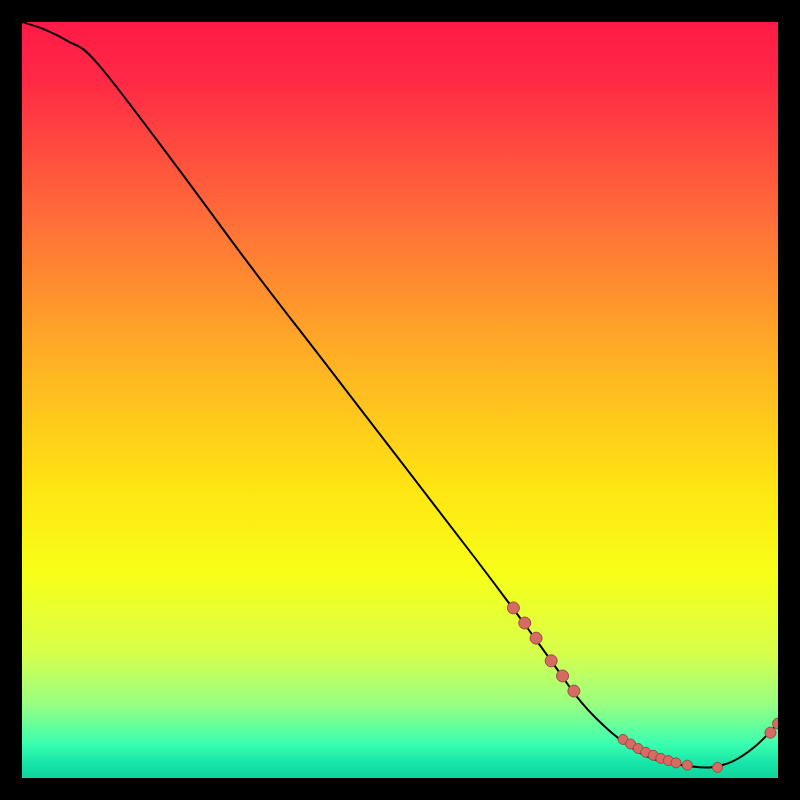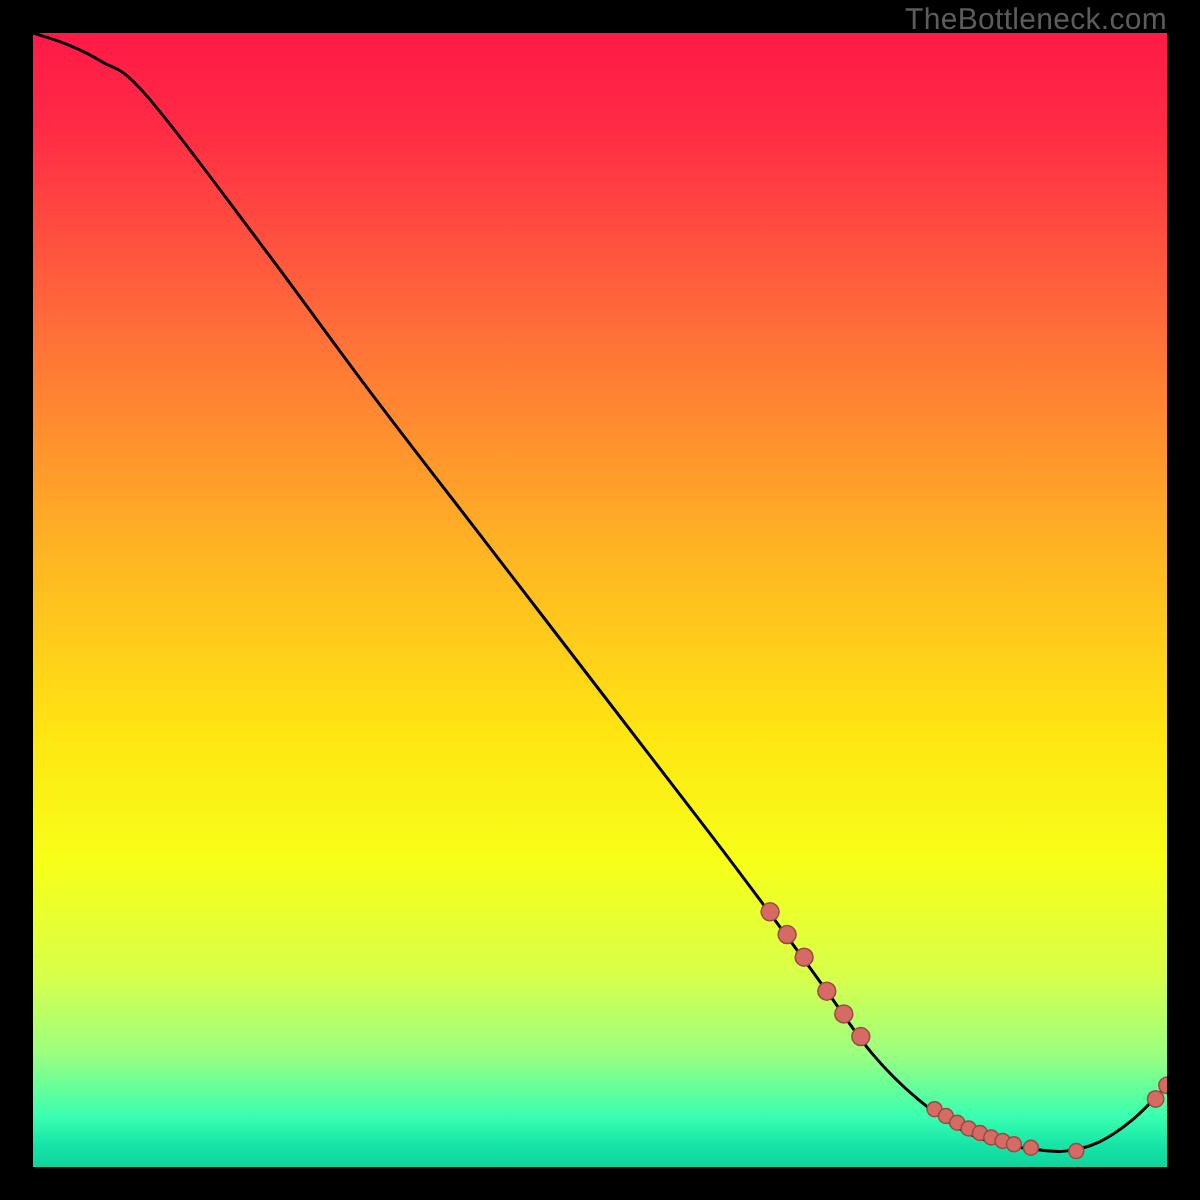--- a/index.html
+++ b/index.html
@@ -70,14 +70,13 @@
         <circle cx="631.26" cy="733.32" r="5" fill="#d66b63" stroke="#9a4b44" stroke-width="1"></circle>
         <circle cx="638.8199999999999" cy="736.344" r="5" fill="#d66b63" stroke="#9a4b44" stroke-width="1"></circle>
         <circle cx="646.38" cy="738.612" r="5" fill="#d66b63" stroke="#9a4b44" stroke-width="1"></circle>
         <circle cx="653.9399999999999" cy="740.88" r="5" fill="#d66b63" stroke="#9a4b44" stroke-width="1"></circle>
         <circle cx="665.28" cy="743.148" r="5" fill="#d66b63" stroke="#9a4b44" stroke-width="1"></circle>
         <circle cx="695.52" cy="745.416" r="5" fill="#d66b63" stroke="#9a4b44" stroke-width="1"></circle>
         <circle cx="748.4399999999999" cy="710.64" r="5.5" fill="#d66b63" stroke="#9a4b44" stroke-width="1"></circle>
         <circle cx="756" cy="701.568" r="5.5" fill="#d66b63" stroke="#9a4b44" stroke-width="1"></circle>
       </g>
   </svg>
-  <div class="watermark">TheBottleneck.com</div>
 </div>
 
 </body></html>

